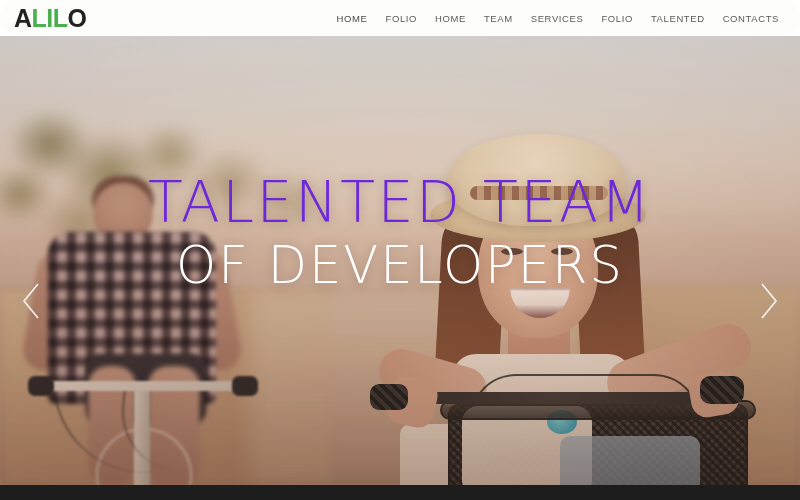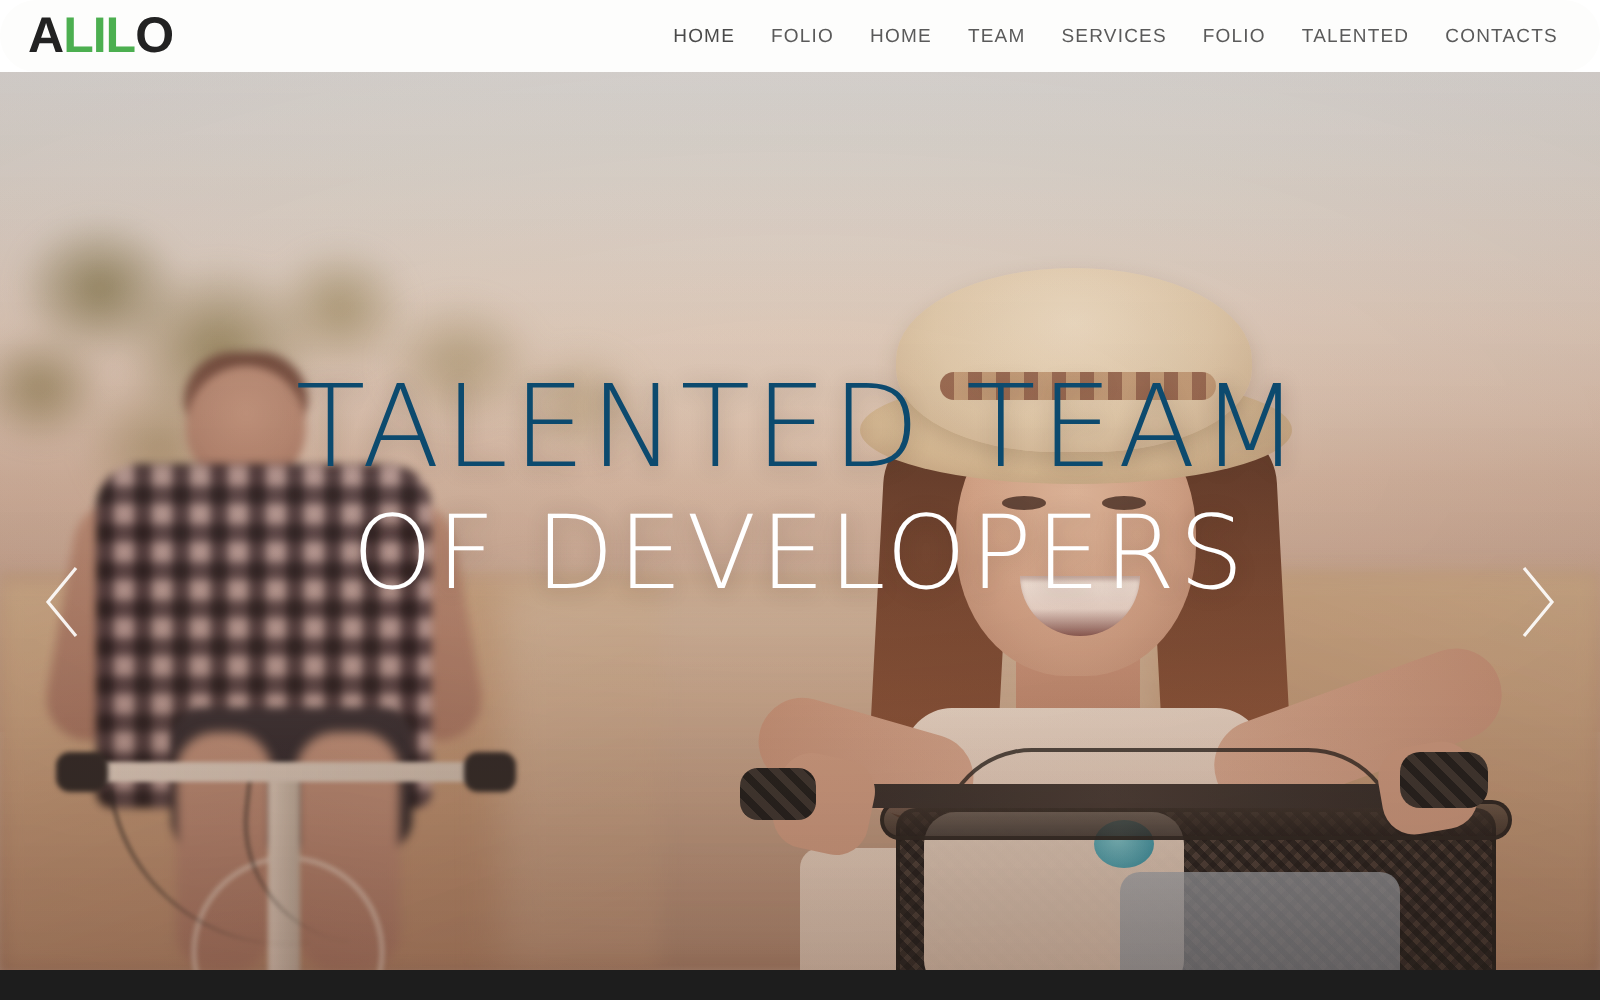--- a/index.html
+++ b/index.html
@@ -329,26 +329,25 @@
     pointer-events:none;
   }
 
   
   .hero-content {
     position:absolute; inset:0; z-index:20;
     display:flex; flex-direction:column; align-items:center;
     padding-top:138px;
   }
   .h1 {
-    color:#0c4a6e; font-size:57px; line-height:1.0;
+    color:#6d28d9; font-size:57px; line-height:1.0;
     font-weight:300; letter-spacing:2.5px;
     font-family:"DejaVu Sans", sans-serif;
     text-shadow:0 1px 10px rgba(60,35,25,.25);
     white-space:nowrap;
-    margin-top:12px;
   }
   .h2 {
     color:#ffffff; font-size:51px; line-height:1.0;
     font-weight:300; letter-spacing:2px; margin-top:9px;
     font-family:"DejaVu Sans", sans-serif;
     text-shadow:0 1px 10px rgba(60,35,25,.25);
     white-space:nowrap;
   }
   .read-more {
     margin-top:26px; margin-right:180px;

